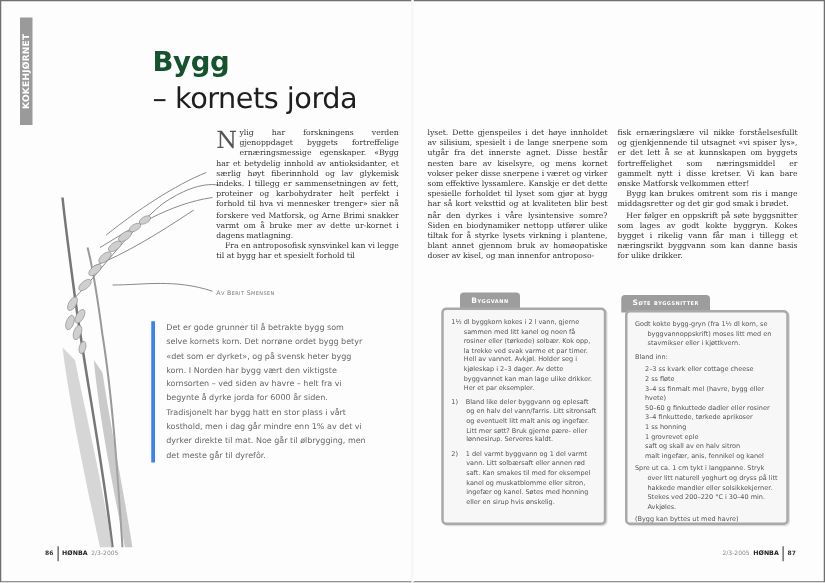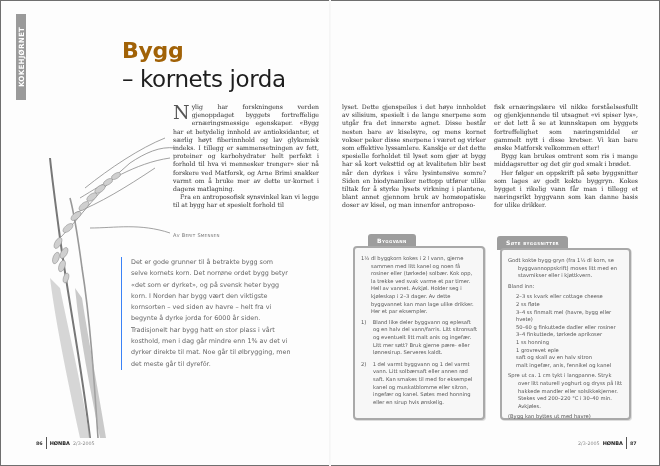--- a/index.html
+++ b/index.html
@@ -1,29 +1,29 @@
 <!DOCTYPE html>
 <html><head>
 <meta charset="utf-8">
 <style>
   html,body{margin:0;padding:0;background:#fff;}
   body{width:660px;height:466px;position:relative;overflow:hidden;font-family:"DejaVu Serif",serif;}
   .frame{position:absolute;left:0;top:0;width:658px;height:464px;border:1px solid #6f6f6f;background:#fdfdfd;}
   .spine{position:absolute;left:329px;top:0;width:2px;height:466px;background:linear-gradient(90deg,#f3f3f3,#fafafa);}
   .side-tab{position:absolute;left:16px;top:14px;width:10px;height:86px;background:#9a9a9a;}
   .side-tab span{position:absolute;left:50%;top:50%;transform:translate(-50%,-50%) rotate(-90deg);white-space:nowrap;color:#fff;font-family:"DejaVu Sans",sans-serif;font-size:7.2px;font-weight:bold;letter-spacing:0.2px;}
-  .title1{position:absolute;left:122px;top:38px;font-family:"DejaVu Sans",sans-serif;font-size:22px;font-weight:bold;color:#a16207;letter-spacing:-0.3px;}
+  .title1{position:absolute;left:122px;top:38px;font-family:"DejaVu Sans",sans-serif;font-size:22px;font-weight:bold;color:#14532d;letter-spacing:-0.3px;}
   .title2{position:absolute;left:122px;top:66px;font-family:"DejaVu Sans",sans-serif;font-size:23px;color:#1e1e1e;letter-spacing:-0.4px;}
   .wheat{position:absolute;left:20px;top:118px;width:160px;height:320px;}
   .col{position:absolute;font-size:6.15px;line-height:8.2px;color:#333;text-align:justify;}
   .col p{margin:0;text-indent:7px;}
   .col p.noind{text-indent:0;}
   .dropcap{float:left;font-size:19px;line-height:16px;margin:1px 2px 0 0;color:#555;}
   .byline{position:absolute;left:173px;top:232px;font-family:"DejaVu Sans",sans-serif;font-size:5px;color:#777;font-variant:small-caps;letter-spacing:0.3px;}
-  .pull{position:absolute;left:121px;top:257px;width:160px;border-left:1px solid #3b82f6;padding-left:9px;font-family:"DejaVu Sans",sans-serif;font-size:6.4px;line-height:11.3px;color:#666;}
+  .pull{position:absolute;left:121px;top:257px;width:160px;border-left:3px solid #3b82f6;padding-left:9px;font-family:"DejaVu Sans",sans-serif;font-size:6.4px;line-height:11.3px;color:#666;}
   .box{position:absolute;}
   .box-tab{position:absolute;left:0;top:0;height:14px;padding:0 9px;background:#9d9d9d;border-radius:3px 3px 0 0;color:#fff;font-family:"DejaVu Sans",sans-serif;font-size:6px;font-weight:bold;line-height:14px;font-variant:small-caps;letter-spacing:0.4px;}
   .box-body{position:absolute;left:3px;top:12px;border:2px solid #a9a9a9;border-radius:4px;background:#f7f7f7;box-shadow:1px 1px 0 #ddd;font-family:"DejaVu Sans",sans-serif;font-size:5.2px;line-height:7.6px;color:#555;padding:7px 6px;box-sizing:border-box;}
   .box-body p{margin:0 0 3px 0;}
   .hang{padding-left:10px;text-indent:-10px;}
   .num{display:inline-block;width:10px;text-indent:0;}
   .numitem{padding-left:12px;text-indent:-12px;margin-bottom:4px !important;}
   .ing{margin:0 0 3px 8px;}
   .ing div{line-height:7.6px;}
   .footer{position:absolute;top:437px;font-family:"DejaVu Sans",sans-serif;font-size:4.8px;color:#333;display:flex;align-items:center;gap:3px;}

